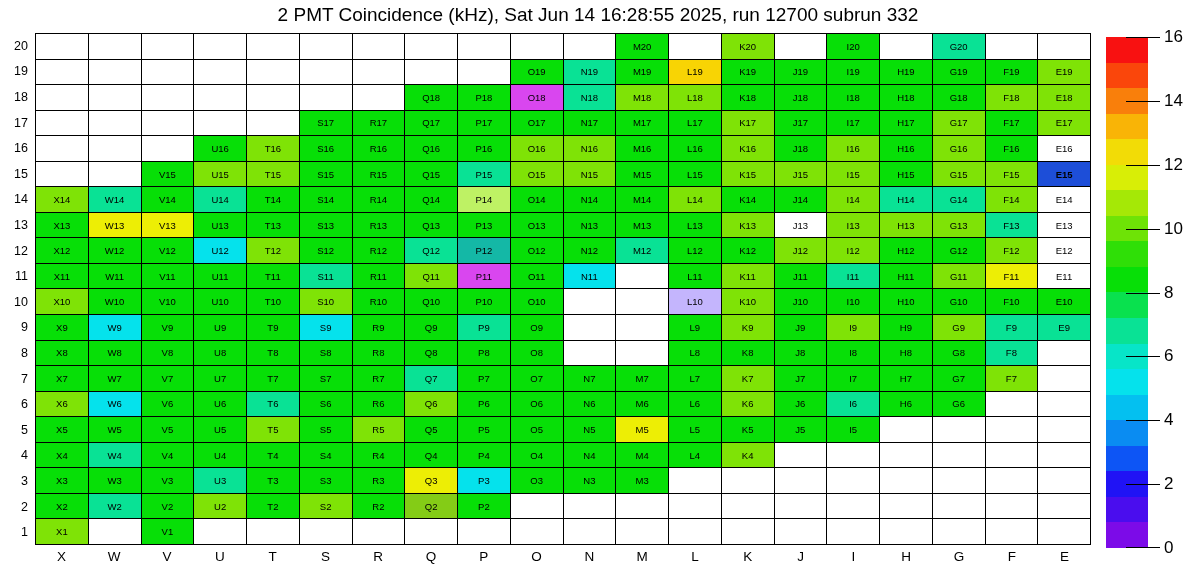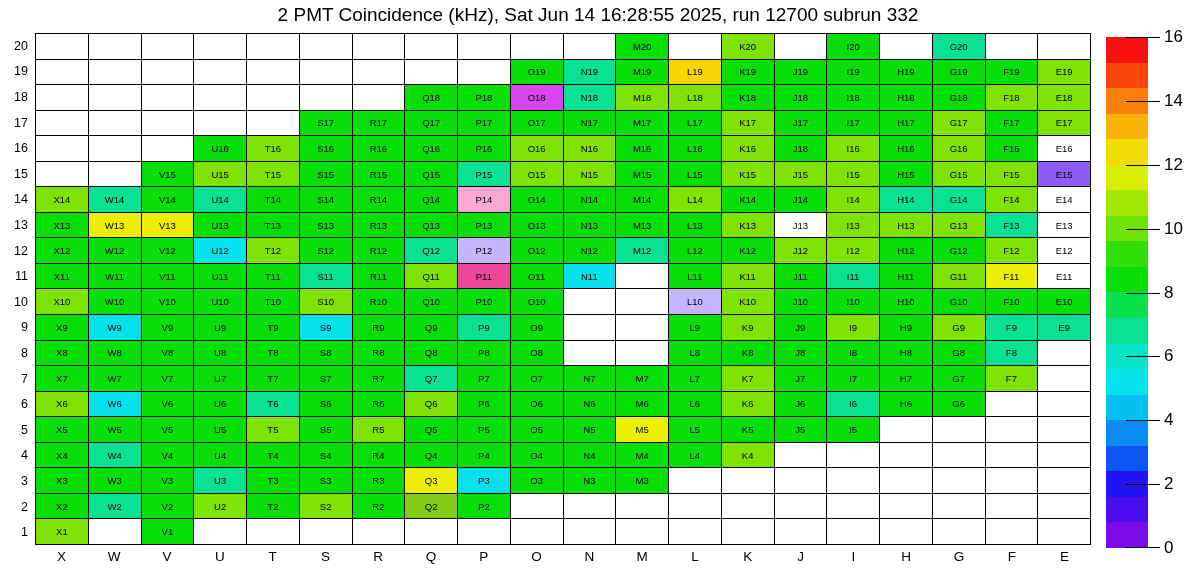--- a/index.html
+++ b/index.html
@@ -300,21 +300,21 @@
       </div>
       <div class="cell" style="background: rgb(7, 223, 7);">
         <span>H15</span>
       </div>
       <div class="cell" style="background: rgb(127, 227, 6);">
         <span>G15</span>
       </div>
       <div class="cell" style="background: rgb(127, 227, 6);">
         <span>F15</span>
       </div>
-      <div class="cell" style="background: #8b5cf6;">
+      <div class="cell" style="background: #1d4ed8; font-weight: bold;">
         <span>E15</span>
       </div>
       <div class="cell" style="background: rgb(127, 227, 6);">
         <span>X14</span>
       </div>
       <div class="cell" style="background: rgb(9, 226, 149);">
         <span>W14</span>
       </div>
       <div class="cell" style="background: rgb(7, 223, 7);">
         <span>V14</span>
@@ -327,21 +327,21 @@
       </div>
       <div class="cell" style="background: rgb(7, 223, 7);">
         <span>S14</span>
       </div>
       <div class="cell" style="background: rgb(7, 223, 7);">
         <span>R14</span>
       </div>
       <div class="cell" style="background: rgb(7, 223, 7);">
         <span>Q14</span>
       </div>
-      <div class="cell" style="background: #f9a8d4;">
+      <div class="cell" style="background: #bef264;">
         <span>P14</span>
       </div>
       <div class="cell" style="background: rgb(7, 223, 7);">
         <span>O14</span>
       </div>
       <div class="cell" style="background: rgb(7, 223, 7);">
         <span>N14</span>
       </div>
       <div class="cell" style="background: rgb(7, 223, 7);">
         <span>M14</span>
@@ -447,21 +447,21 @@
       </div>
       <div class="cell" style="background: rgb(7, 223, 7);">
         <span>S12</span>
       </div>
       <div class="cell" style="background: rgb(7, 223, 7);">
         <span>R12</span>
       </div>
       <div class="cell" style="background: rgb(9, 226, 149);">
         <span>Q12</span>
       </div>
-      <div class="cell" style="background: #c4b5fd; text-align: center;">
+      <div class="cell" style="background: #14b8a6; text-align: center;">
         <span>P12</span>
       </div>
       <div class="cell" style="background: rgb(7, 223, 7);">
         <span>O12</span>
       </div>
       <div class="cell" style="background: rgb(7, 223, 7);">
         <span>N12</span>
       </div>
       <div class="cell" style="background: rgb(9, 226, 149);">
         <span>M12</span>
@@ -507,21 +507,21 @@
       </div>
       <div class="cell" style="background: rgb(9, 226, 149);">
         <span>S11</span>
       </div>
       <div class="cell" style="background: rgb(7, 223, 7);">
         <span>R11</span>
       </div>
       <div class="cell" style="background: rgb(127, 227, 6);">
         <span>Q11</span>
       </div>
-      <div class="cell" style="background: #ec4899;">
+      <div class="cell" style="background: #d946ef;">
         <span>P11</span>
       </div>
       <div class="cell" style="background: rgb(7, 223, 7);">
         <span>O11</span>
       </div>
       <div class="cell" style="background: rgb(5, 226, 236);">
         <span>N11</span>
       </div>
       <div class="cell"></div>
       <div class="cell" style="background: rgb(7, 223, 7);">

